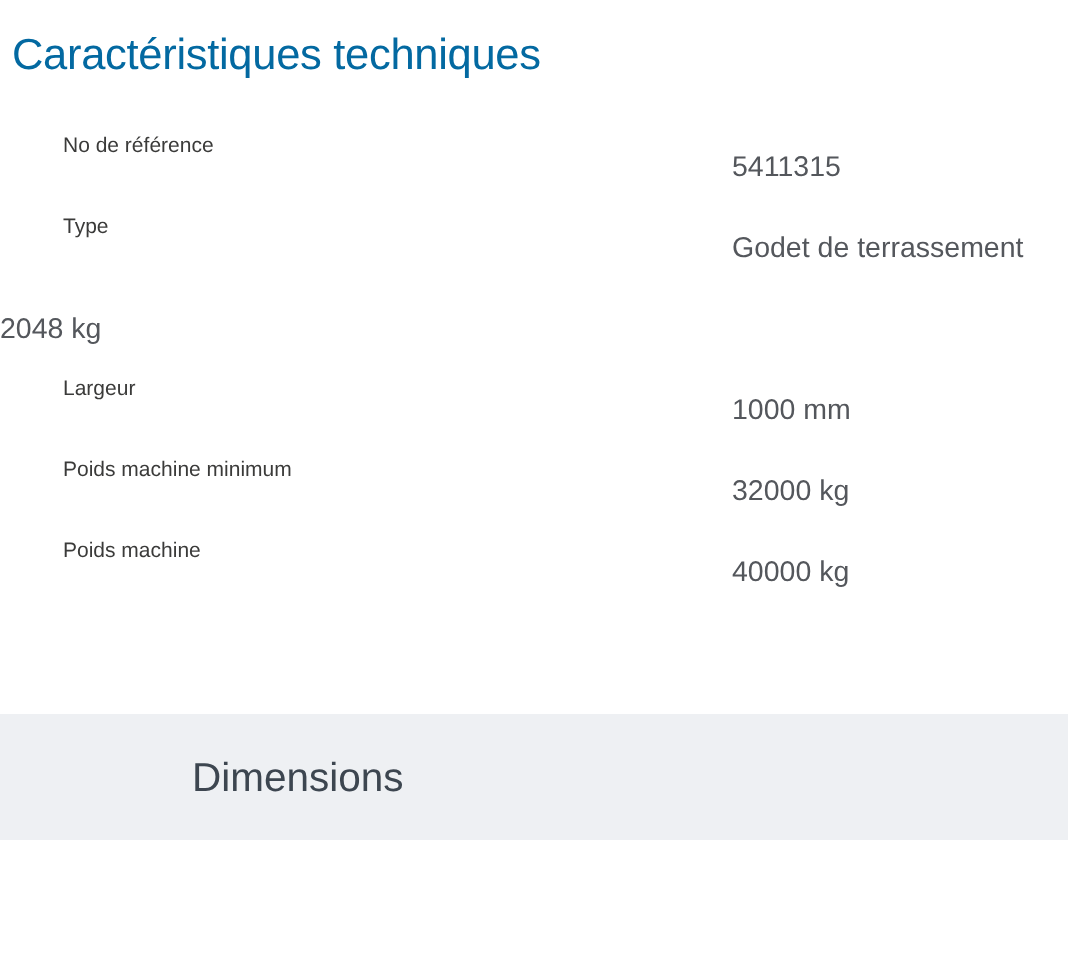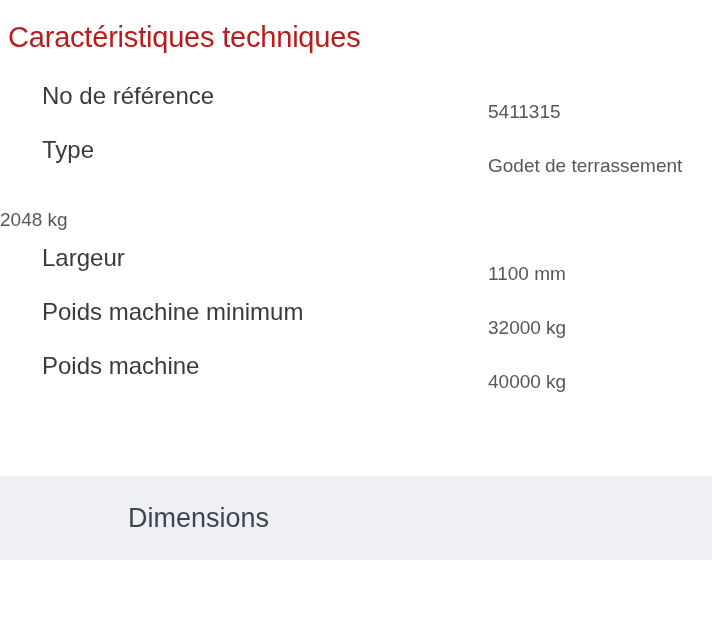--- a/index.html
+++ b/index.html
@@ -13,36 +13,36 @@
     overflow: hidden;
     background: #ffffff;
     font-family: "Liberation Sans", sans-serif;
   }
   .page-title {
     margin: 0;
     padding: 19px 16px 0 8px;
     font-size: 29px;
     line-height: 37px;
     font-weight: 400;
-    color: #b91c1c;
+    color: #0369a1;
     letter-spacing: -0.2px;
     white-space: nowrap;
   }
   .spec-table {
     margin-top: 13px;
   }
   .spec-row {
     height: 54px;
     display: flex;
     align-items: center;
   }
   .spec-label {
     flex: 0 0 488px;
     padding-left: 42px;
-    font-size: 24px;
+    font-size: 14px;
     color: #3b3b3a;
     white-space: nowrap;
   }
   .spec-value {
     flex: 1 1 auto;
     font-size: 19px;
     color: #54575c;
     white-space: nowrap;
     overflow: hidden;
     margin-top: 32px;
@@ -80,21 +80,21 @@
     <div class="spec-value">Godet de terrassement</div>
   </div>
 
   <div class="spec-row">
     <div class="spec-value">2048 kg</div>
   </div>
 
 
   <div class="spec-row">
     <div class="spec-label">Largeur</div>
-    <div class="spec-value">1100 mm</div>
+    <div class="spec-value">1000 mm</div>
   </div>
 
   <div class="spec-row">
     <div class="spec-label">Poids machine minimum</div>
     <div class="spec-value">32000 kg</div>
   </div>
 
   <div class="spec-row">
     <div class="spec-label">Poids machine</div>
     <div class="spec-value">40000 kg</div>

